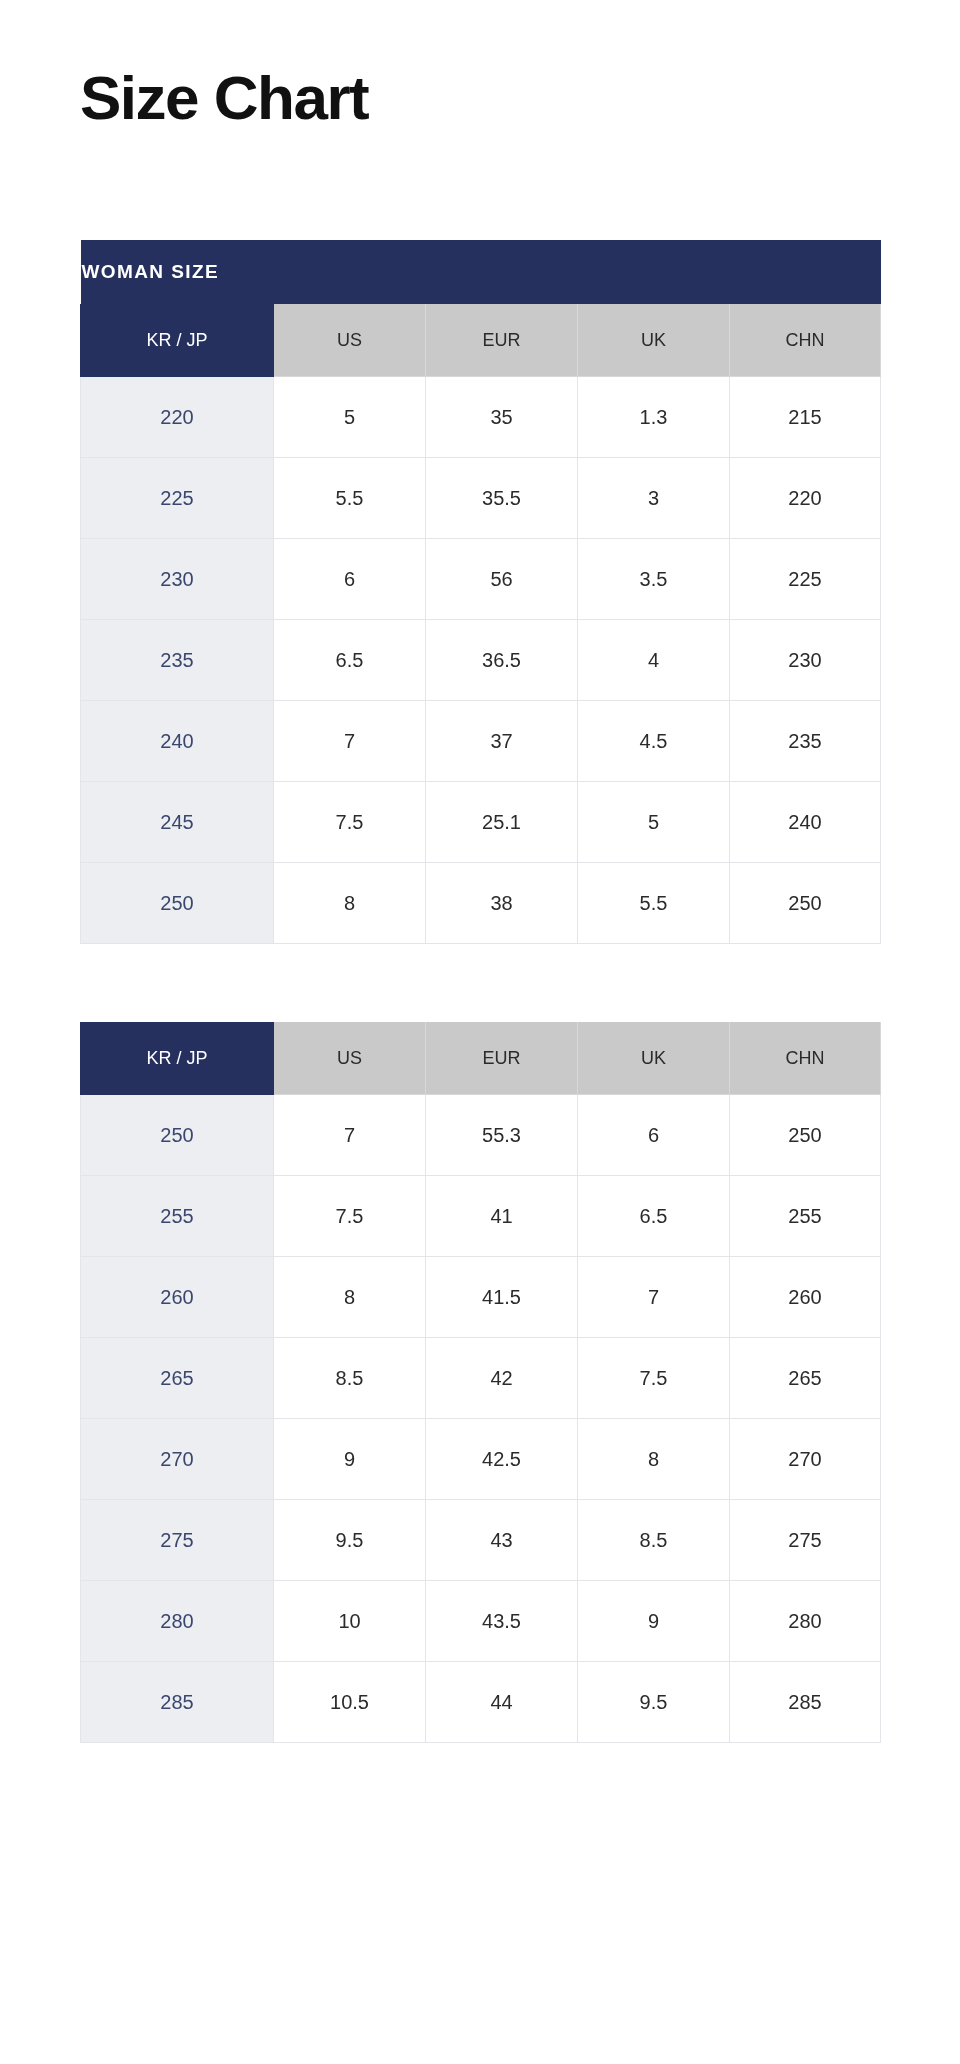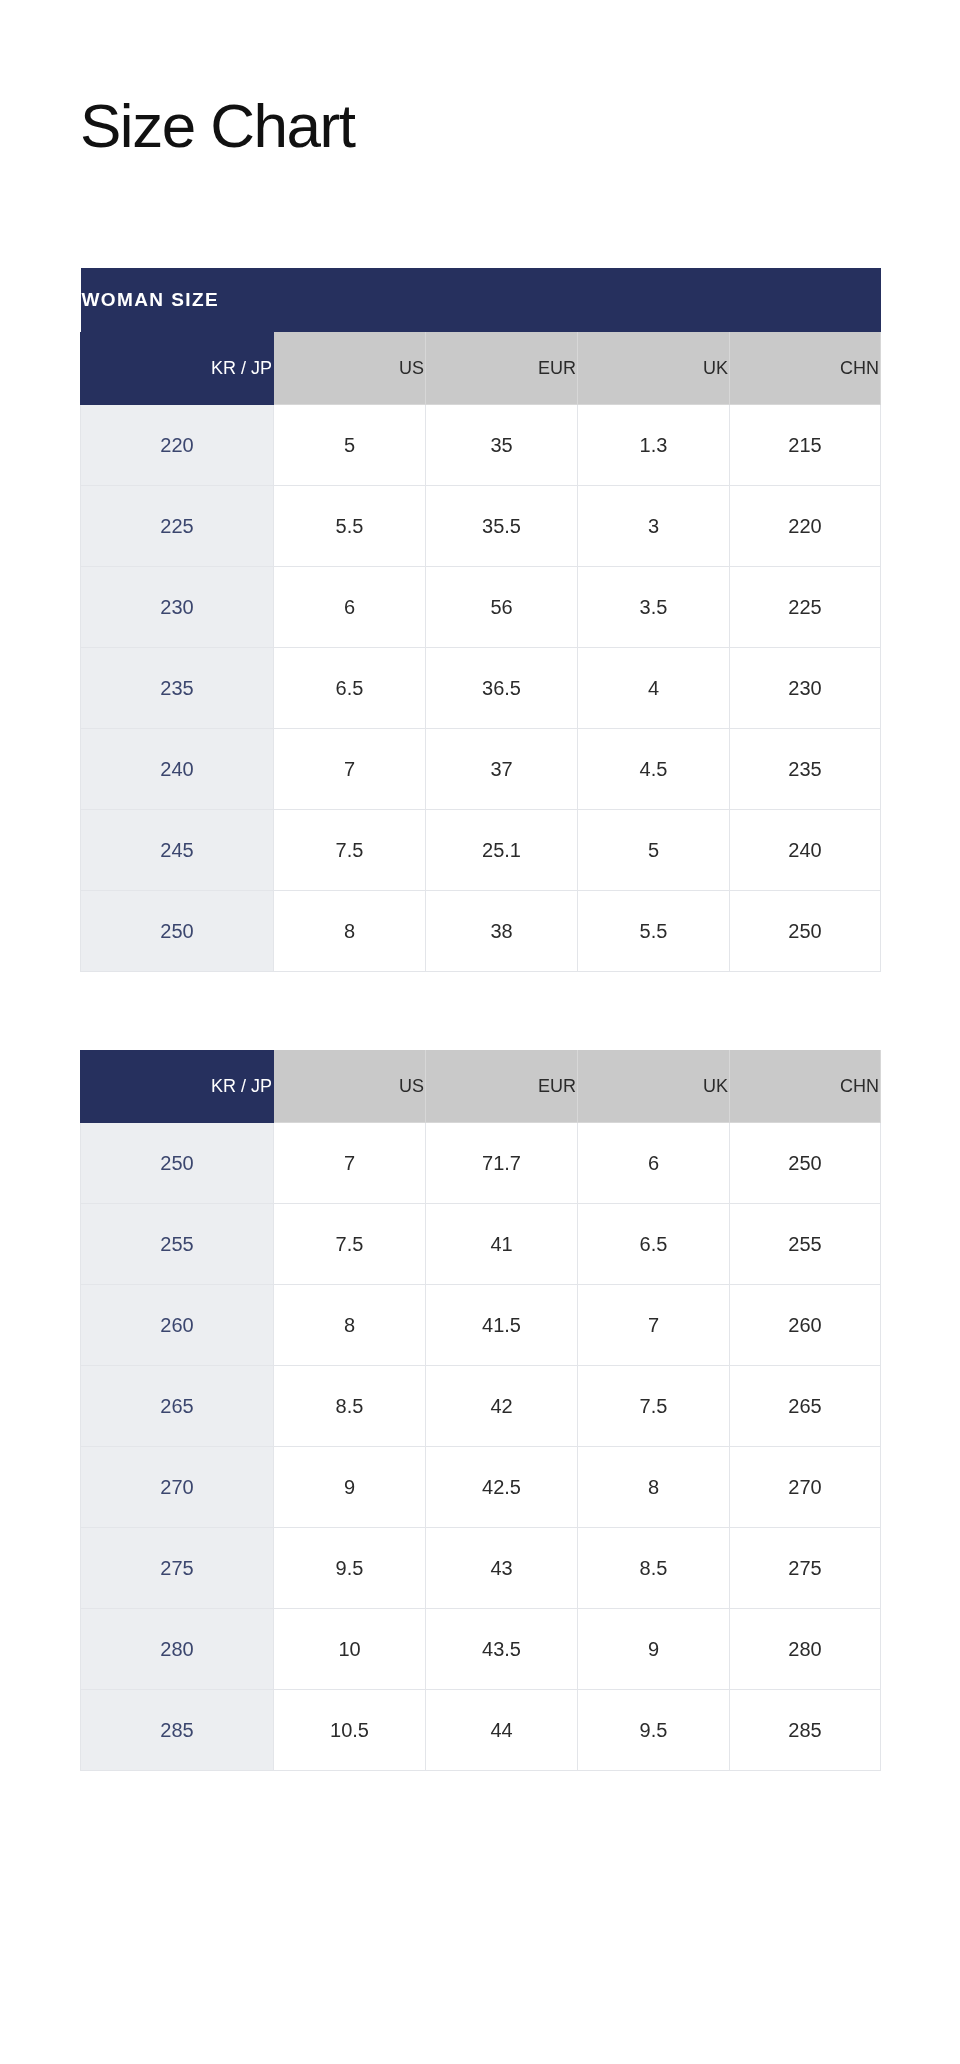--- a/index.html
+++ b/index.html
@@ -16,25 +16,25 @@
   }
   .page {
     width: 960px;
     min-height: 2064px;
     box-sizing: border-box;
     padding: 0 80px;
     position: relative;
   }
   .page-title {
     font-size: 62px;
-    font-weight: 400;
+    font-weight: 700;
     letter-spacing: -1.5px;
     color: #111111;
     margin: 0;
-    padding-top: 92px;
+    padding-top: 64px;
     line-height: 1.1;
   }
   .chart-block {
     margin-top: 0;
   }
   .chart-block.first {
     margin-top: 108px;
   }
   .chart-block.second {
     margin-top: 78px;
@@ -53,21 +53,21 @@
     text-align: left;
     height: 62px;
     border: none;
   }
   table.size-table th.col-head {
     height: 70px;
     font-size: 18px;
     font-weight: 400;
     background: #c9c9c9;
     color: #2b2b2b;
-    text-align: right;
+    text-align: center;
     border: 1px solid #d7d7d7;
     border-top: none;
   }
   table.size-table th.col-head.first-col {
     background: #26305e;
     color: #ffffff;
     border-color: #26305e;
   }
   table.size-table td {
     height: 78px;
@@ -185,21 +185,21 @@
           <th class="col-head">US</th>
           <th class="col-head">EUR</th>
           <th class="col-head">UK</th>
           <th class="col-head">CHN</th>
         </tr>
       </thead>
       <tbody>
         <tr>
           <td class="first-col">250</td>
           <td>7</td>
-          <td>71.7</td>
+          <td>55.3</td>
           <td>6</td>
           <td>250</td>
         </tr>
         <tr>
           <td class="first-col">255</td>
           <td>7.5</td>
           <td>41</td>
           <td>6.5</td>
           <td>255</td>
         </tr>

